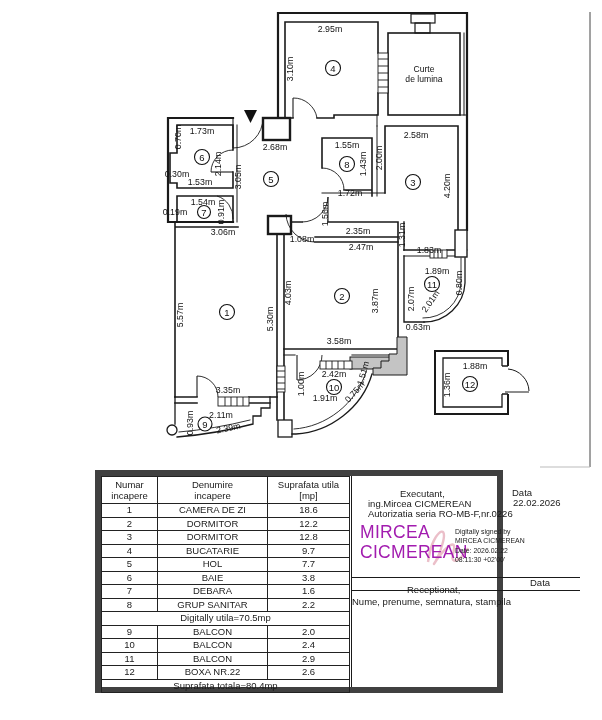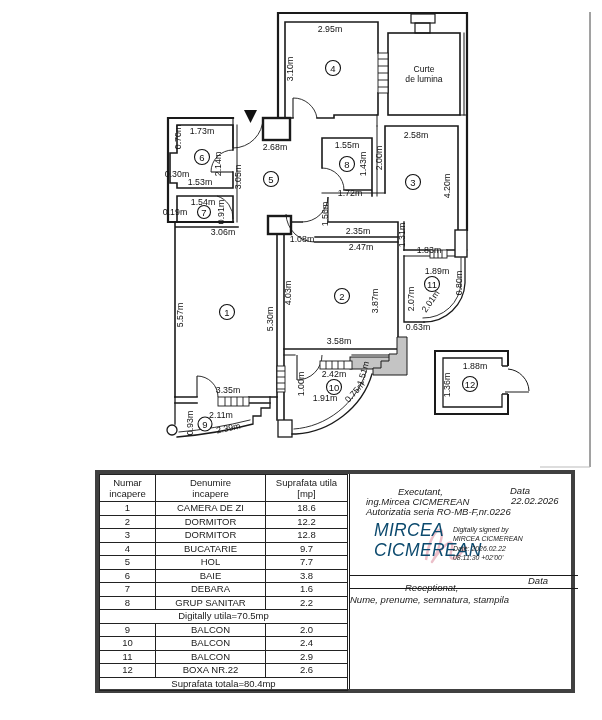--- a/index.html
+++ b/index.html
@@ -3,40 +3,40 @@
 <meta charset="utf-8">
 <style>
   html,body{margin:0;padding:0;background:#ffffff;}
   .page{position:relative;width:602px;height:720px;background:#fff;overflow:hidden;
         font-family:"Liberation Sans",sans-serif;color:#1a1a1a;}
   .plan-svg{position:absolute;left:0;top:0;}
   .dim{font-size:8.8px;fill:#111;}
   .roomnum{font-size:9.5px;fill:#111;}
   .curte{font-size:8.6px;fill:#111;}
   
-  .sheet{position:absolute;left:95px;top:470px;width:480px;height:223px;
-         border:4px solid #404040;box-sizing:border-box;}
+  .sheet{position:absolute;left:95px;top:470px;width:408px;height:223px;
+         border:6px solid #404040;box-sizing:border-box;}
   .lefttbl{position:absolute;left:0;top:0;width:249px;height:100%;
            border-right:1px solid #1a1a1a;box-sizing:border-box;}
   table.rooms{border-collapse:collapse;width:248px;table-layout:fixed;}
   table.rooms th,table.rooms td{border:1px solid #222;font-size:9.5px;font-weight:normal;
       text-align:center;padding:0;line-height:12.5px;overflow:hidden;}
   table.rooms th{height:26px;white-space:pre-line;line-height:11.5px;}
   table.rooms td{height:12px;}
   table.rooms .span-row td{height:12px;}
   col.c1{width:56px;} col.c2{width:110px;} col.c3{width:82px;}
   .sig{position:absolute;left:250px;top:0;width:229px;height:100%;
-       border-left:1px solid #1a1a1a;box-sizing:border-box;font-size:9.5px;font-style:italic;}
+       border-left:1px solid #1a1a1a;box-sizing:border-box;font-size:9.5px;}
   .sig .abs{position:absolute;white-space:nowrap;}
   .exec1{left:48px;top:12px;}
   .exec2{left:16px;top:22px;}
   .exec3{left:16px;top:32px;}
   .datelab{left:160px;top:11px;}
   .dateval{left:161px;top:21px;text-align:center;}
-  .bigname{left:24px;top:47px;font-size:17.5px;line-height:19.5px;letter-spacing:.3px;color:#0c4a6e;}
+  .bigname{left:8px;top:47px;font-size:17.5px;line-height:19.5px;letter-spacing:.3px;color:#a21caf;}
   .digital{left:103px;top:51px;font-size:6.9px;line-height:9.4px;color:#222;}
   .squiggle{position:absolute;left:68px;top:42px;}
   .rline1{position:absolute;left:0;top:101px;width:100%;border-top:1px solid #1a1a1a;}
   .rline2{position:absolute;left:0;top:114px;width:100%;border-top:1px solid #1a1a1a;}
   .receptionat{left:55px;top:108px;}
   .recdata{left:178px;top:101px;}
   .nume{position:absolute;left:0;top:120px;width:100%;text-align:left;}
 </style>
 </head>
 <body>

